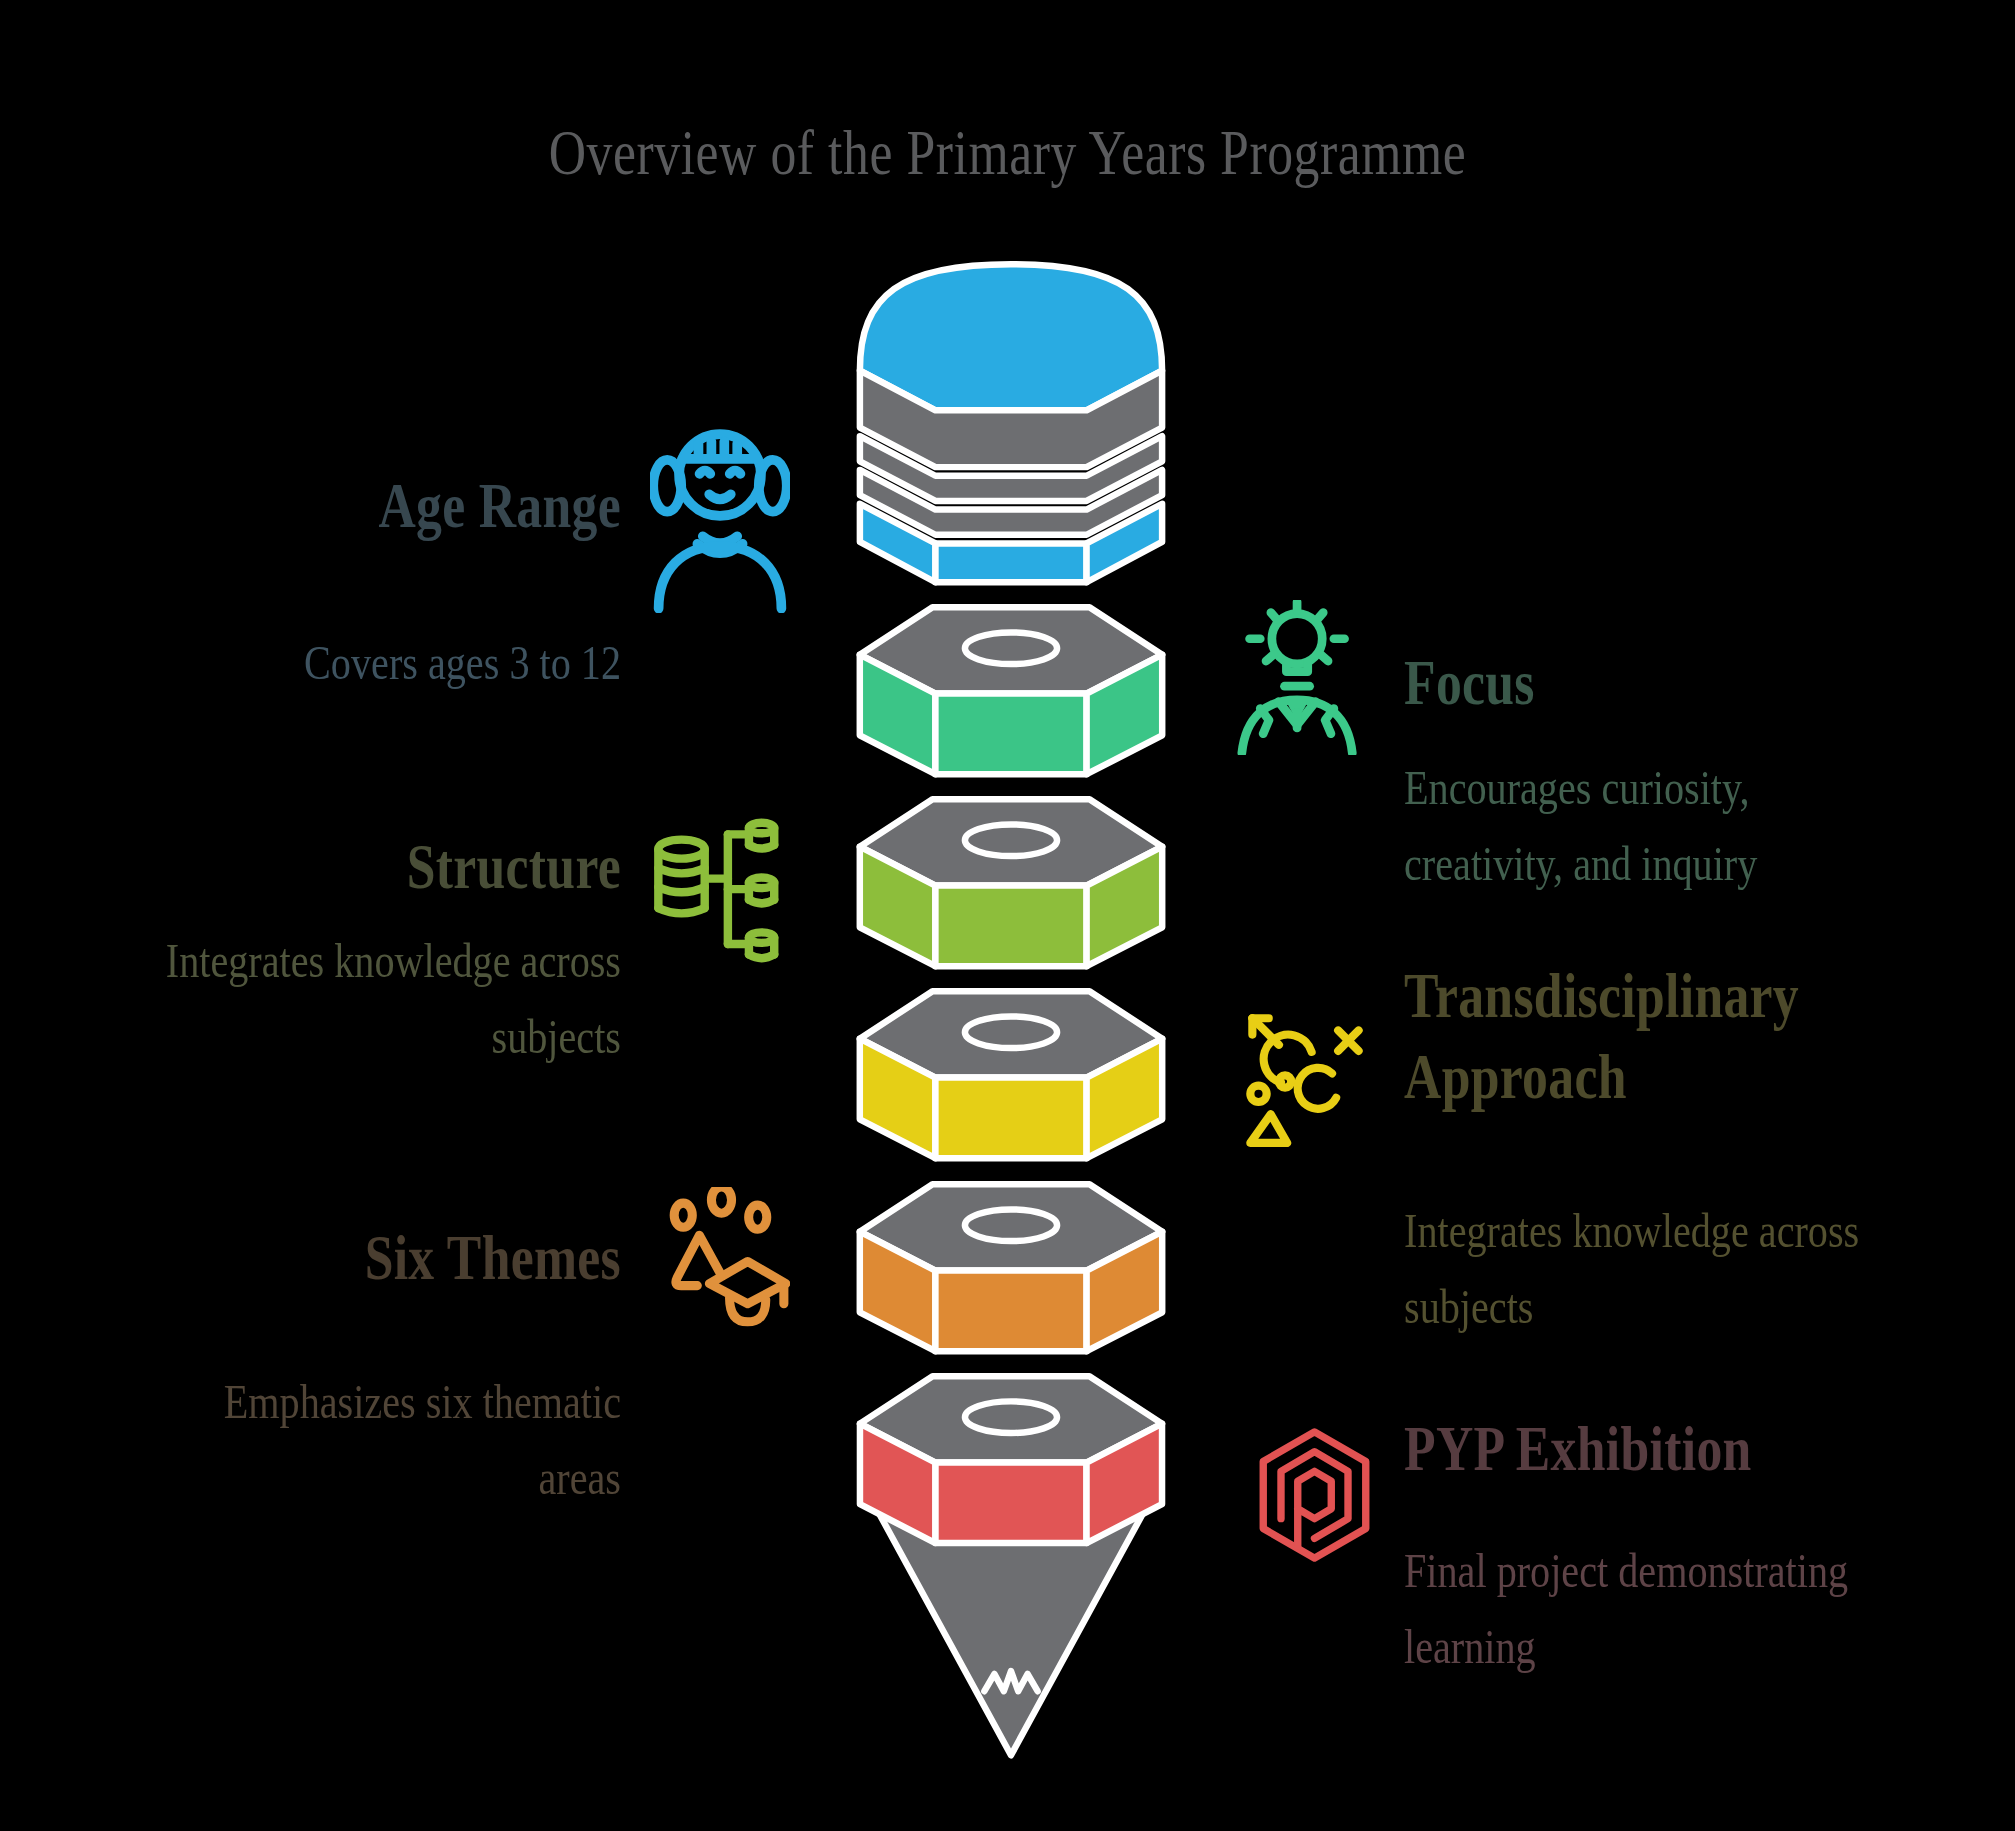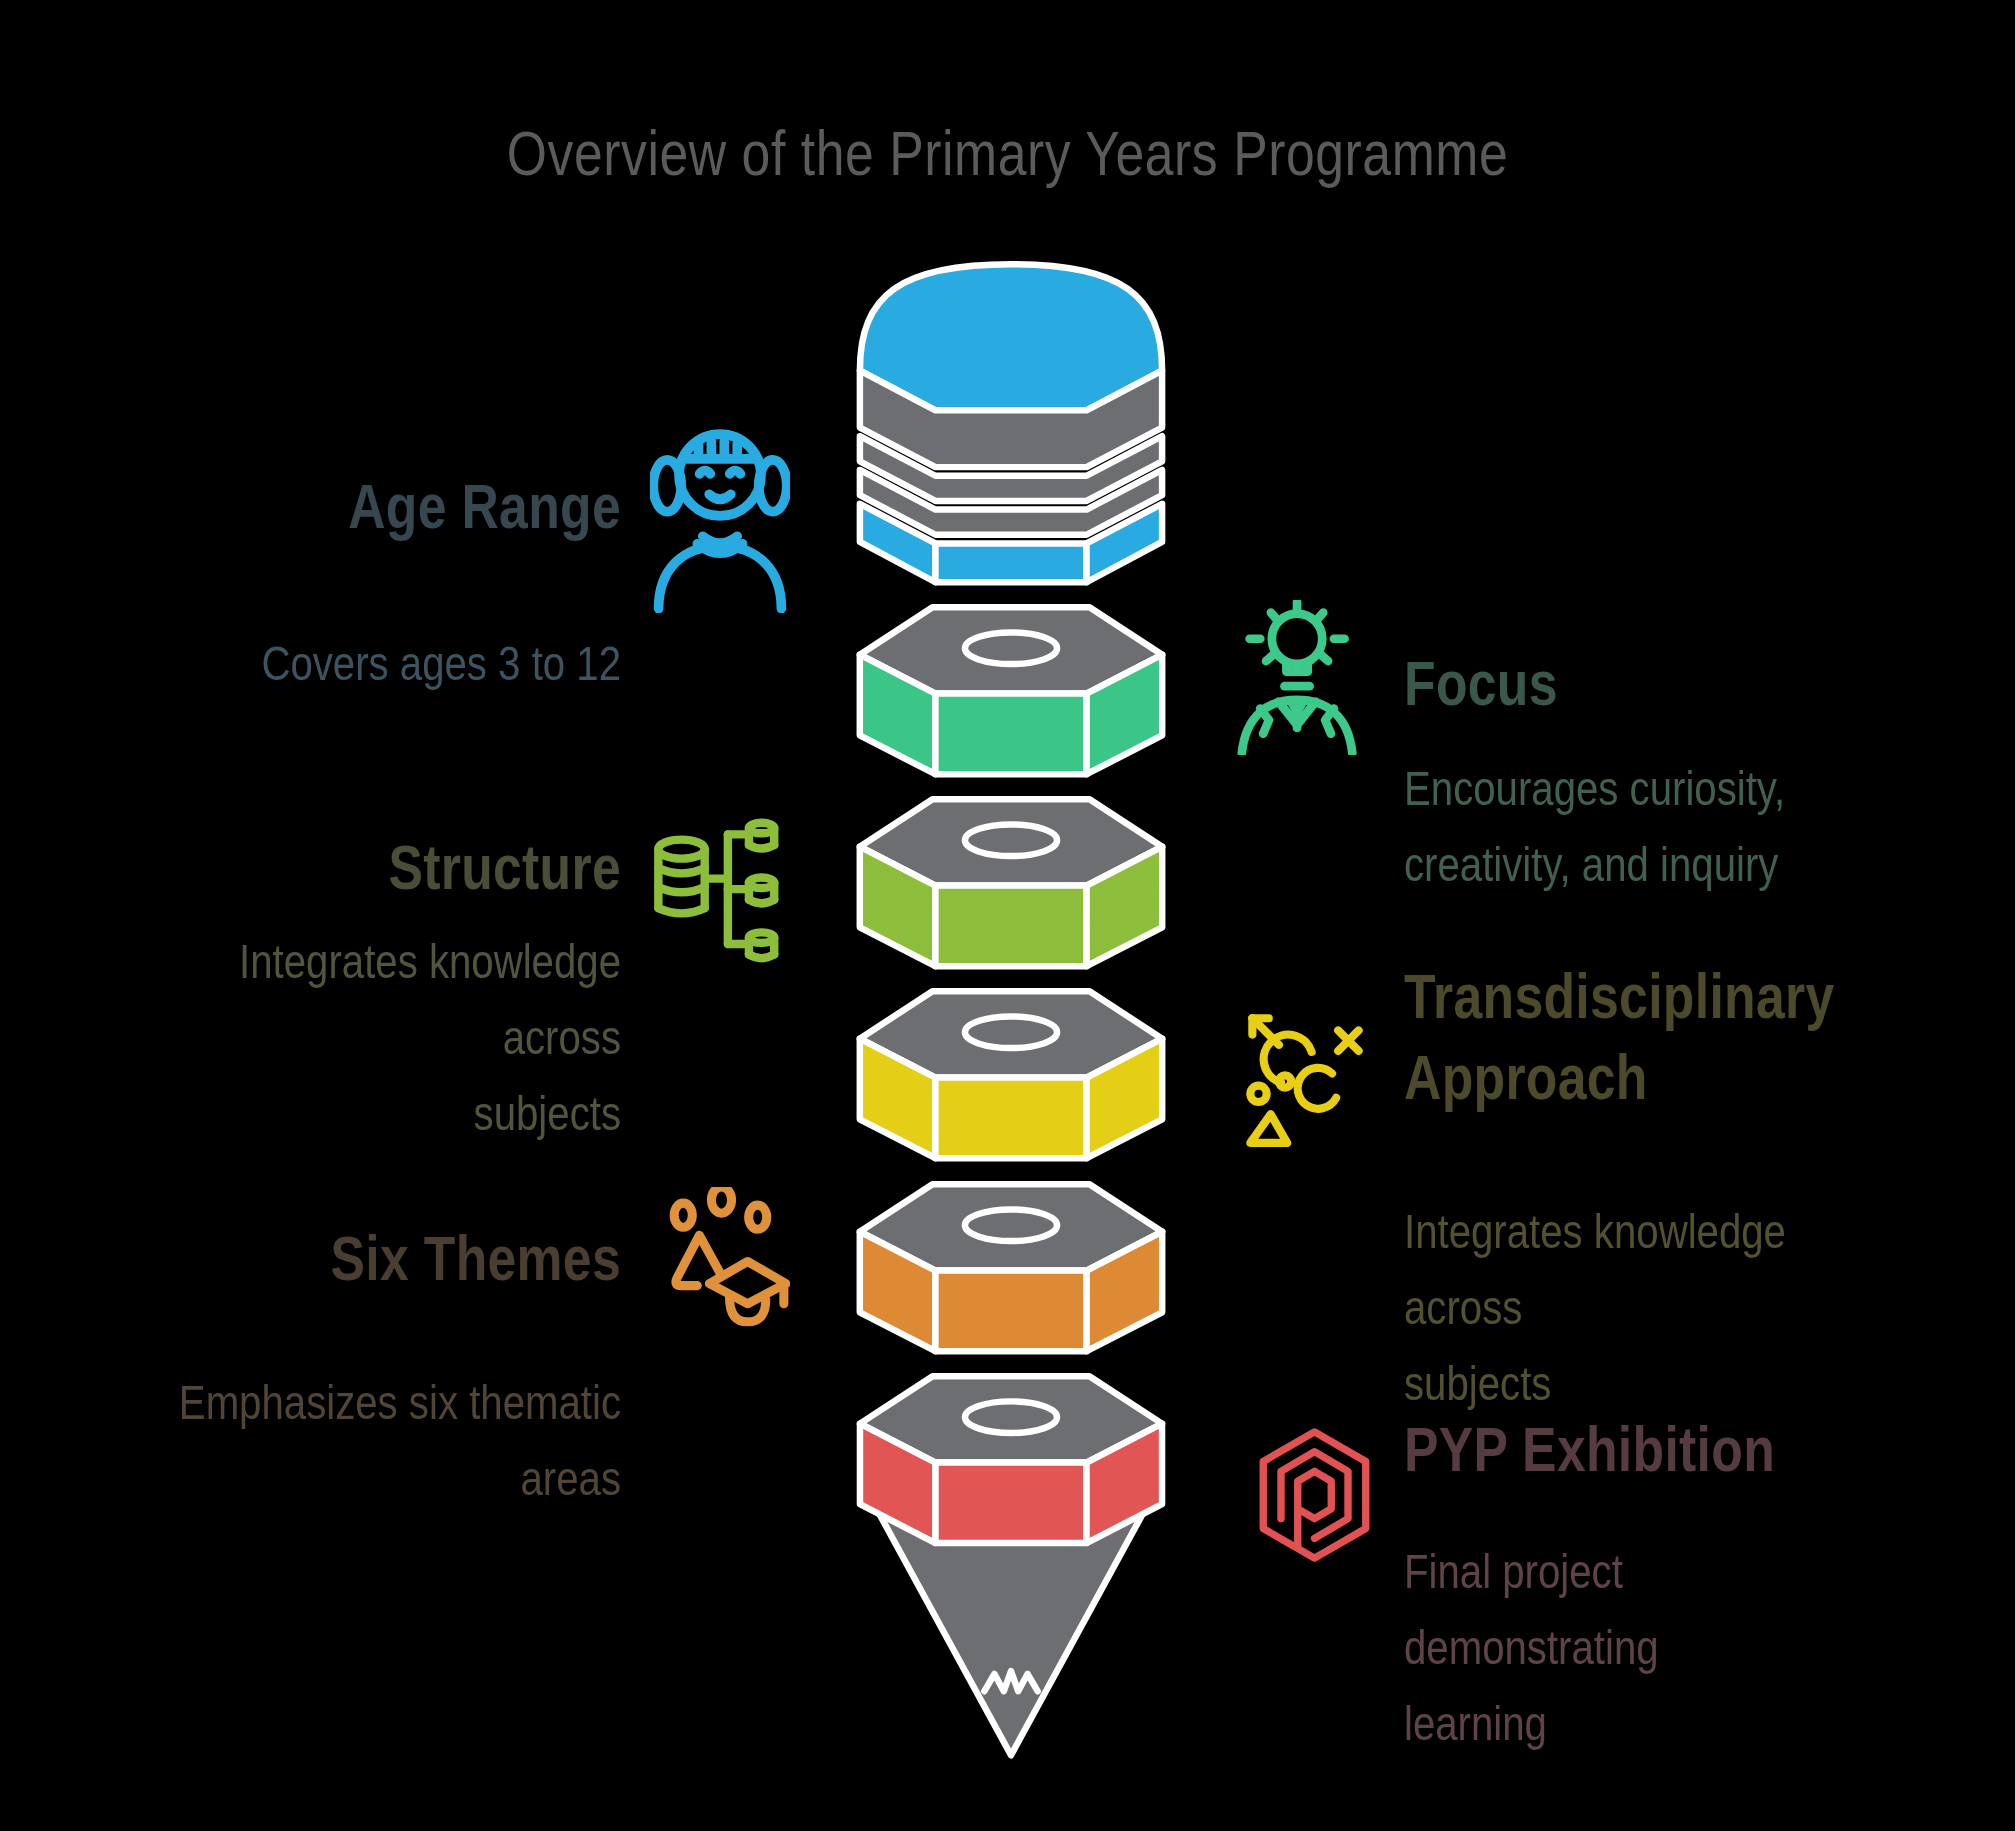--- a/index.html
+++ b/index.html
@@ -1,18 +1,18 @@
 <!DOCTYPE html>
 <html style="font-size:11.5px"><head>
 <meta charset="utf-8">
 <style>
   html,body{margin:0;padding:0;background:#000;}
   .canvas{
     position:relative;width:2015px;height:1831px;background:#000;overflow:hidden;
-    font-family:Liberation Sans, sans-serif;
+    font-family:Liberation Serif, serif;
   }
   
   .title{
     position:absolute;top:117px;left:0;width:100%;text-align:center;
     font-size:63px;font-weight:400;color:#5A5B5D;letter-spacing:0.7px;
     transform:scaleX(0.82);
   }
   
   .tblock{position:absolute;}
   .tblock.left{right:1394px;width:605px;text-align:right;transform:scaleX(0.82);transform-origin:100% 0;}

